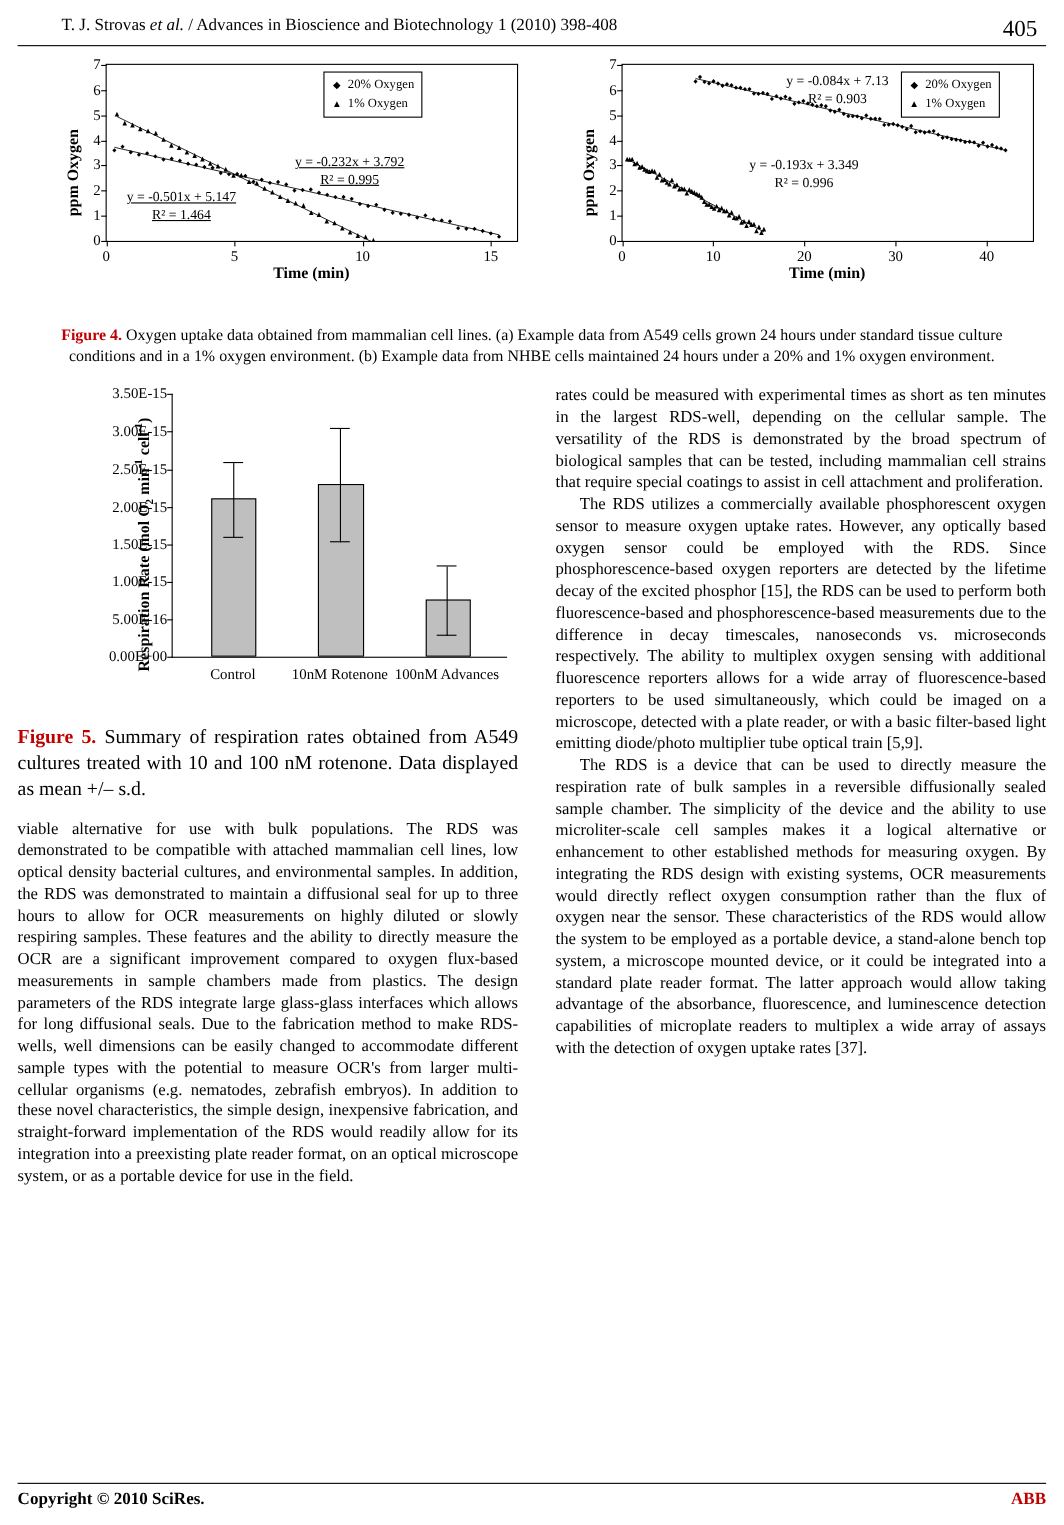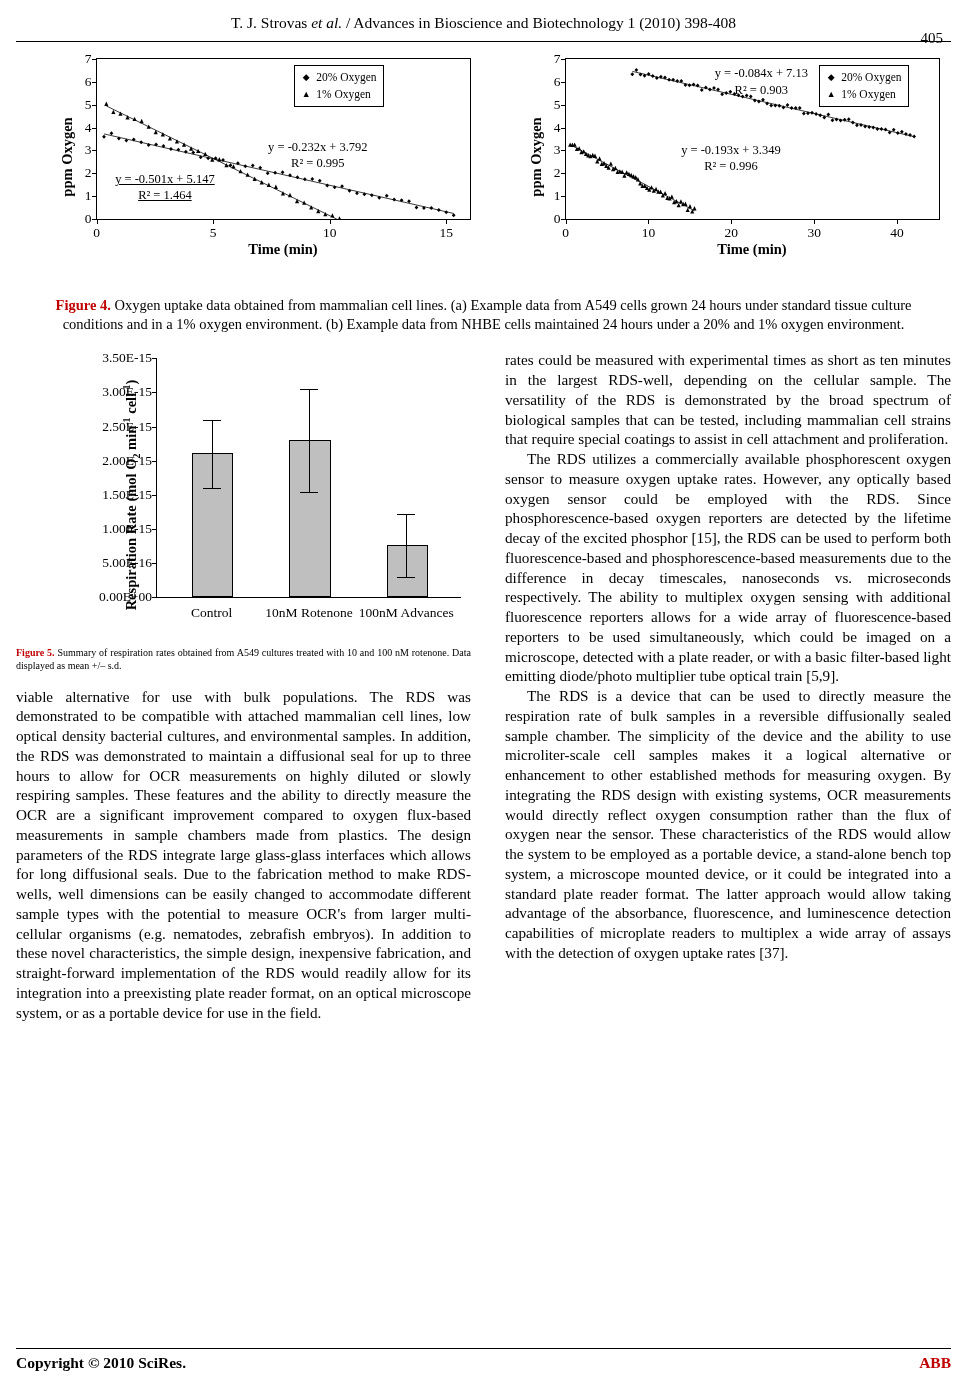--- a/index.html
+++ b/index.html
@@ -17,27 +17,26 @@
     box-sizing:border-box;
   }
   
   .runhead{
     position:relative;
     margin:14px 0 0 0;
     height:24px;
     font-size:15.5px;
   }
   .runhead .rh-center{
-    text-align:center;
     padding:0 40px;
   }
   .runhead .rh-center i{font-style:italic;}
   .runhead .rh-page{
-    position:absolute;right:8px;top:16px;
-    font-size:15px;
+    position:absolute;right:8px;top:0;
+    font-size:21px;
     text-align:center;
   }
   .rule{
     border:0;border-top:1px solid #000;
     margin:3px 0 0 0;
   }
   
   .fig4{
     margin:10px 0 0 0;
     display:flex;
@@ -167,24 +166,24 @@
   .catlabel{
     position:absolute;
     top:100%;
     margin-top:8px;
     transform:translateX(-50%);
     font-size:13.5px;
     white-space:nowrap;
   }
   .cap5{
     width:455px;
-    font-size:10px;
+    font-size:18px;
     line-height:1.32;
     text-align:justify;
-    margin-top:6px;
+    margin-top:18px;
   }
   
   .footer{
     position:absolute;
     left:16px;right:16px;bottom:14px;text-align:center;
   }
   .footer .frule{border:0;border-top:1px solid #000;margin:0 0 5px 0;}
   .footer .frow{
     display:flex;justify-content:space-between;
     font-weight:bold;font-size:15.5px;
@@ -332,21 +331,21 @@
           <div class="lrow">
               <span class="msym">◆</span>
               <span>20% Oxygen</span>
             </div>
           <div class="lrow">
               <span class="msym">▲</span>
               <span>1% Oxygen</span>
             </div>
         </div>
 
-        <div class="eqbox" style="left:46%;top:50%;">
+        <div class="eqbox" style="left:46%;top:50%;text-decoration:underline;">
           <div>y = -0.232x + 3.792</div>
           <div>R² = 0.995</div>
         </div>
         <div class="eqbox" style="left:5%;top:70%;text-decoration:underline;">
           <div>y = -0.501x + 5.147</div>
           <div>R² = 1.464</div>
         </div>
       </div>
     </div>
 

